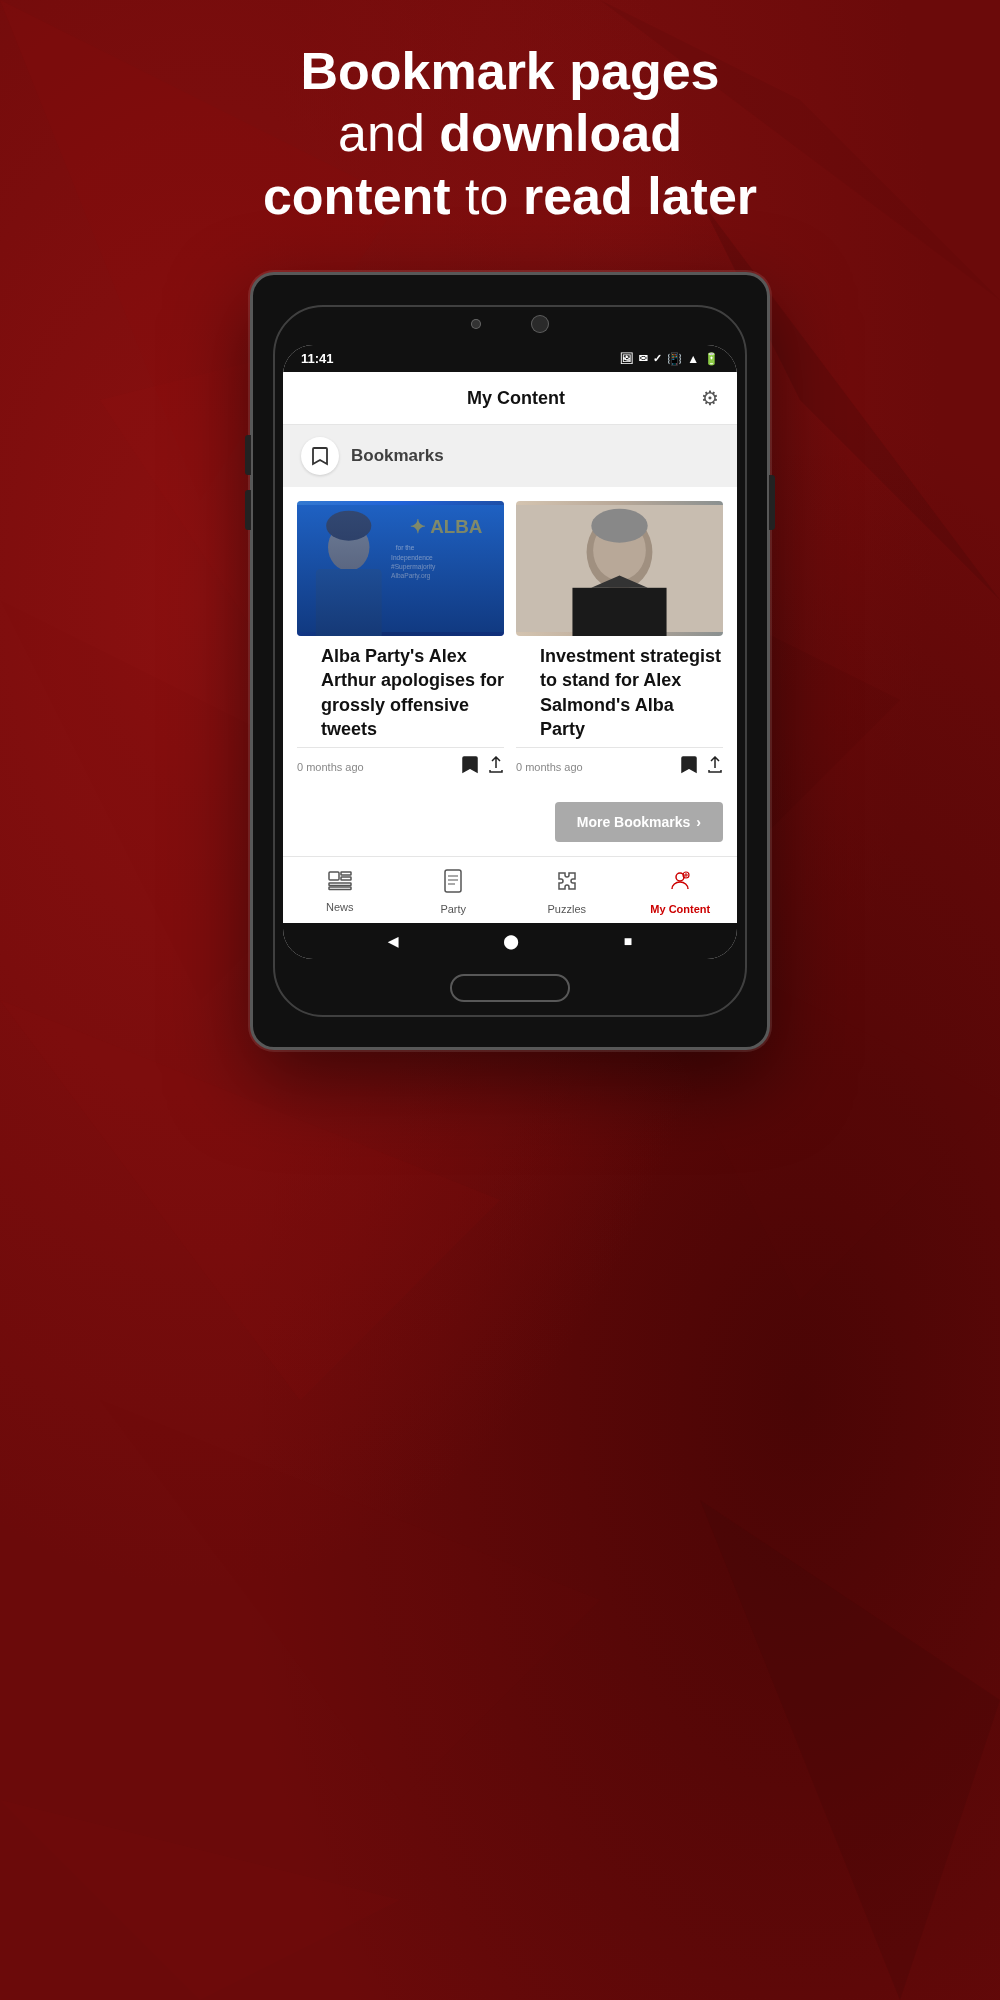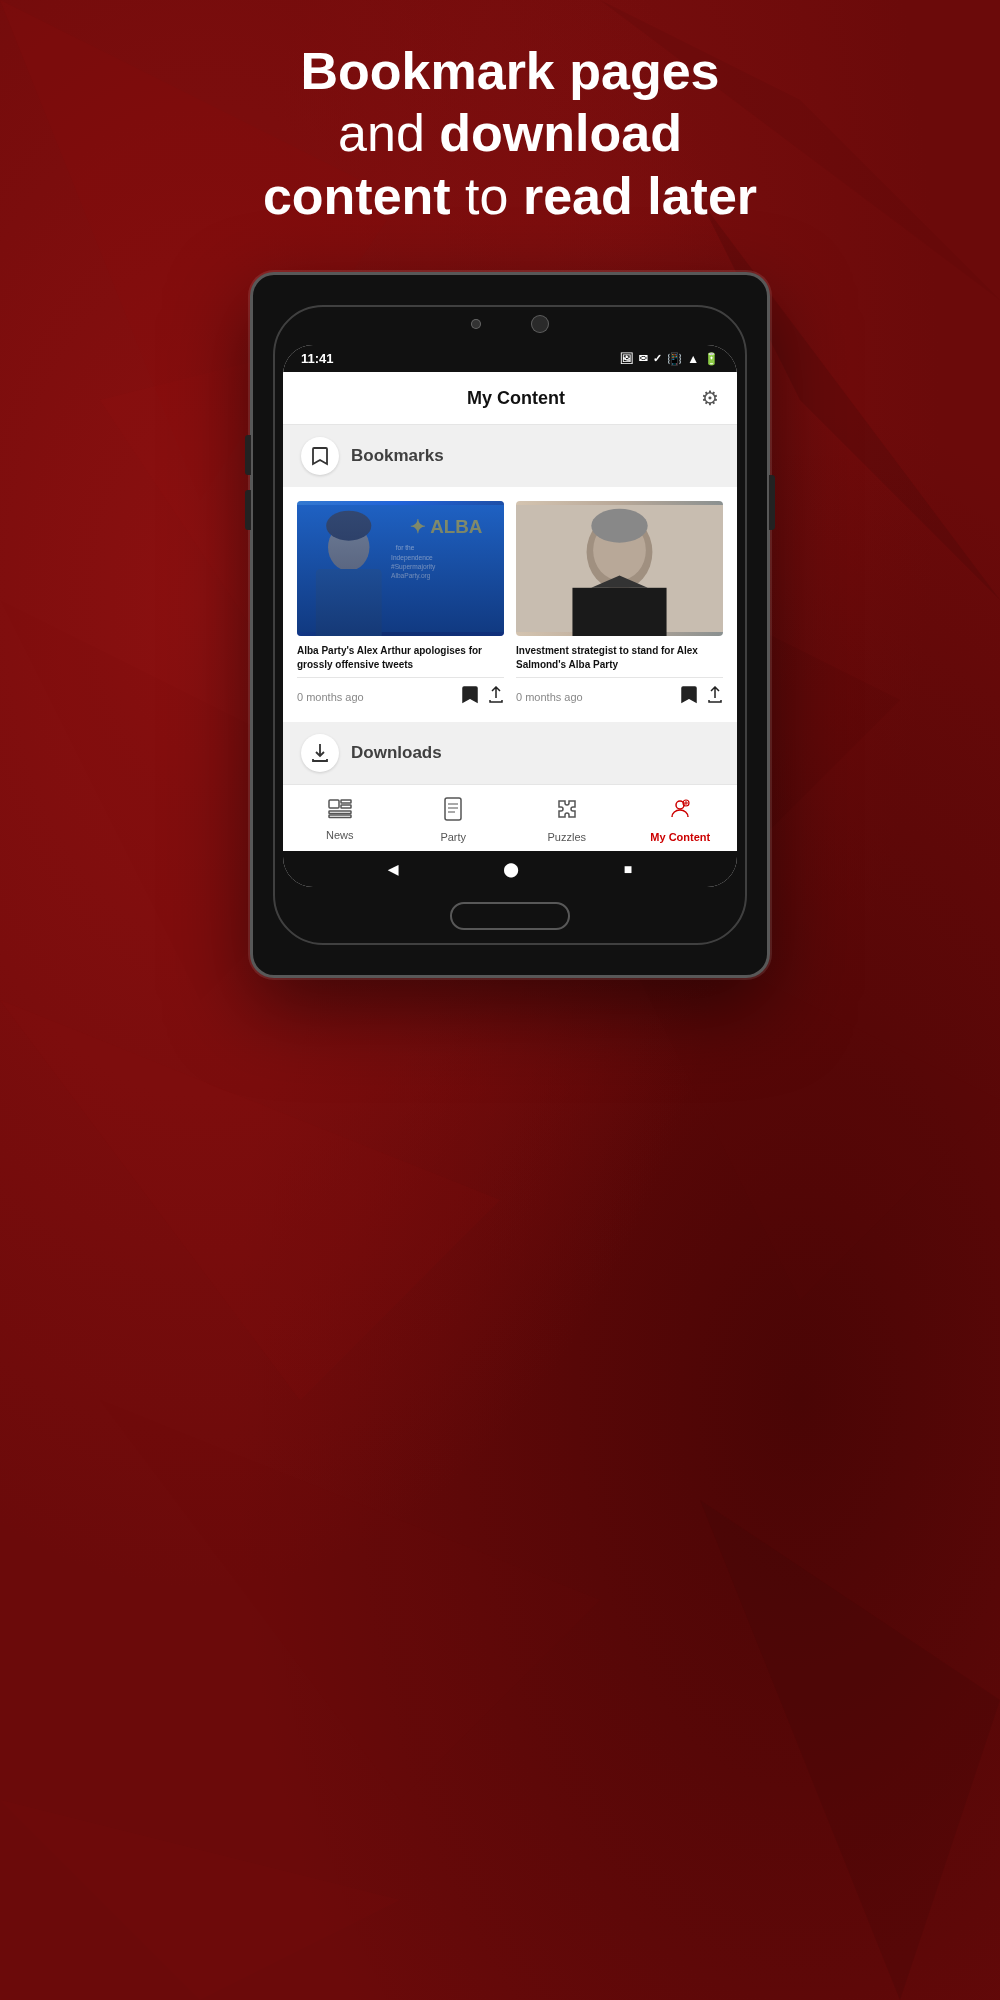--- a/index.html
+++ b/index.html
@@ -240,25 +240,26 @@
       background: linear-gradient(to bottom, rgba(30,100,200,0.5) 0%, rgba(10,40,100,0.7) 100%);
     }
 
     .card-image-2 {
       background: linear-gradient(to right, #d4c4b0 0%, #b8a898 50%, #8a9090 100%);
       position: relative;
     }
 
     .card-text {
       padding: 8px 0 6px;
-      font-size: 10px;
+      font-size: 18px;
       font-weight: 600;
       color: #111;
       line-height: 1.35;
       flex: 1;
+      margin-left: 24px;
     }
 
     
     .card-footer {
       background: white;
       display: flex;
       padding: 0 14px 14px;
       gap: 12px;
     }
 
@@ -534,29 +535,27 @@
               </span>
               <span>
                 <svg width="16" height="18" viewBox="0 0 16 18" fill="none">
                   <path d="M8 1v11M4 5l4-4 4 4M2 14v2h12v-2" stroke="#222" stroke-width="1.5"></path>
                 </svg>
               </span>
             </div>
           </div>
         </div>
 
-
-        <div class="downloads-section">
-          <div class="download-icon-circle">
-            <svg width="18" height="20" viewBox="0 0 18 20" fill="none">
-              <path d="M9 1v12M5 9l4 4 4-4M2 16v2h14v-2" stroke="#333" stroke-width="1.8"></path>
-            </svg>
-          </div>
-          <span class="section-title">Downloads</span>
-        </div>
+        <div class="more-bookmarks-container">
+          <button class="more-bookmarks-btn">
+            <span>More Bookmarks</span>
+            <span>›</span>
+          </button>
+        </div>
+
 
         <div class="bottom-nav">
 
           <div class="nav-item">
             <div class="nav-icon">
               <svg width="24" height="20" viewBox="0 0 24 20" fill="none">
                 <rect x="1" y="1" width="10" height="8" rx="1" stroke="#555" stroke-width="1.5"></rect>
                 <rect x="13" y="1" width="10" height="3" rx="0.5" stroke="#555" stroke-width="1.5"></rect>
                 <rect x="13" y="6" width="10" height="3" rx="0.5" stroke="#555" stroke-width="1.5"></rect>
                 <rect x="1" y="12" width="22" height="2.5" rx="0.5" stroke="#555" stroke-width="1.5"></rect>

